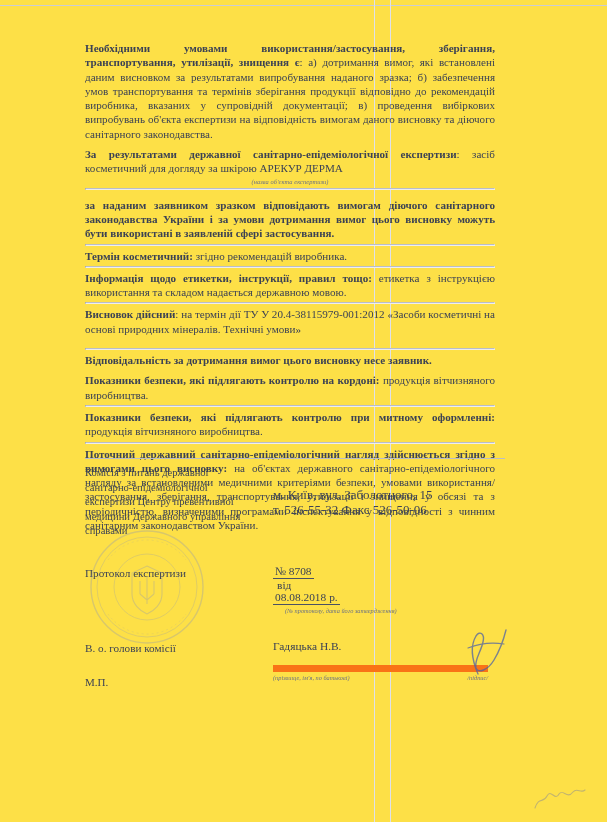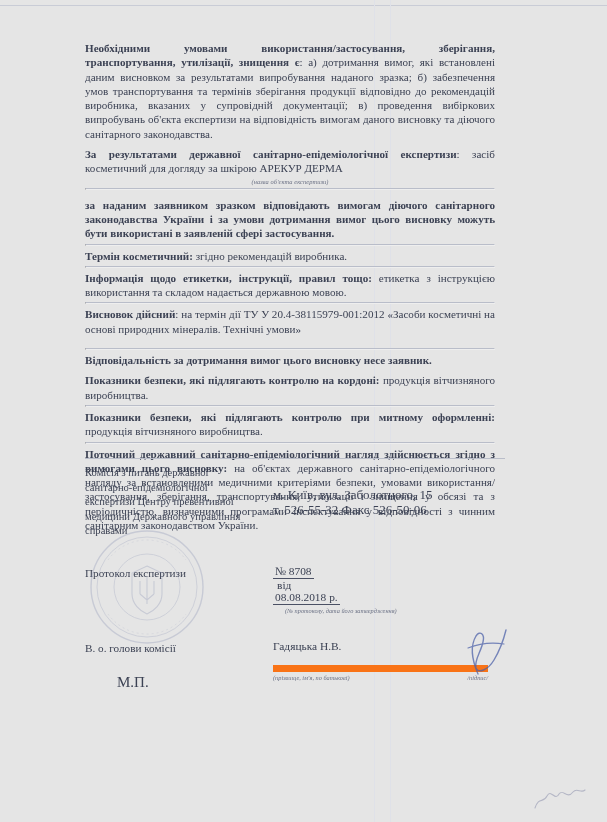--- a/index.html
+++ b/index.html
@@ -9,21 +9,21 @@
     background: #ffffff;
   }
   body {
     font-family: "Liberation Serif", "DejaVu Serif", serif;
     color: #3c4254;
   }
   .page {
     position: relative;
     width: 607px;
     height: 822px;
-    background: #e5e5e5;
+    background: #fde047;
     overflow: hidden;
   }
   
   .fold {
     position: absolute;
     top: 0;
     bottom: 0;
     width: 1px;
     background: #dfe1e8;
     pointer-events: none;
@@ -146,23 +146,22 @@
   }
   .name-captions {
     display: flex;
     justify-content: space-between;
     font-size: 6.3px;
     font-style: italic;
     color: #6a7084;
     margin-top: 2px;
   }
   .mp {
-    font-size: 15px;
+    font-size: 11px;
     margin-top: 18px;
-    margin-left: 32px;
   }
   
   .seal {
     position: absolute;
     left: 88px;
     top: 528px;
     width: 118px;
     height: 118px;
     opacity: 0.33;
     pointer-events: none;

